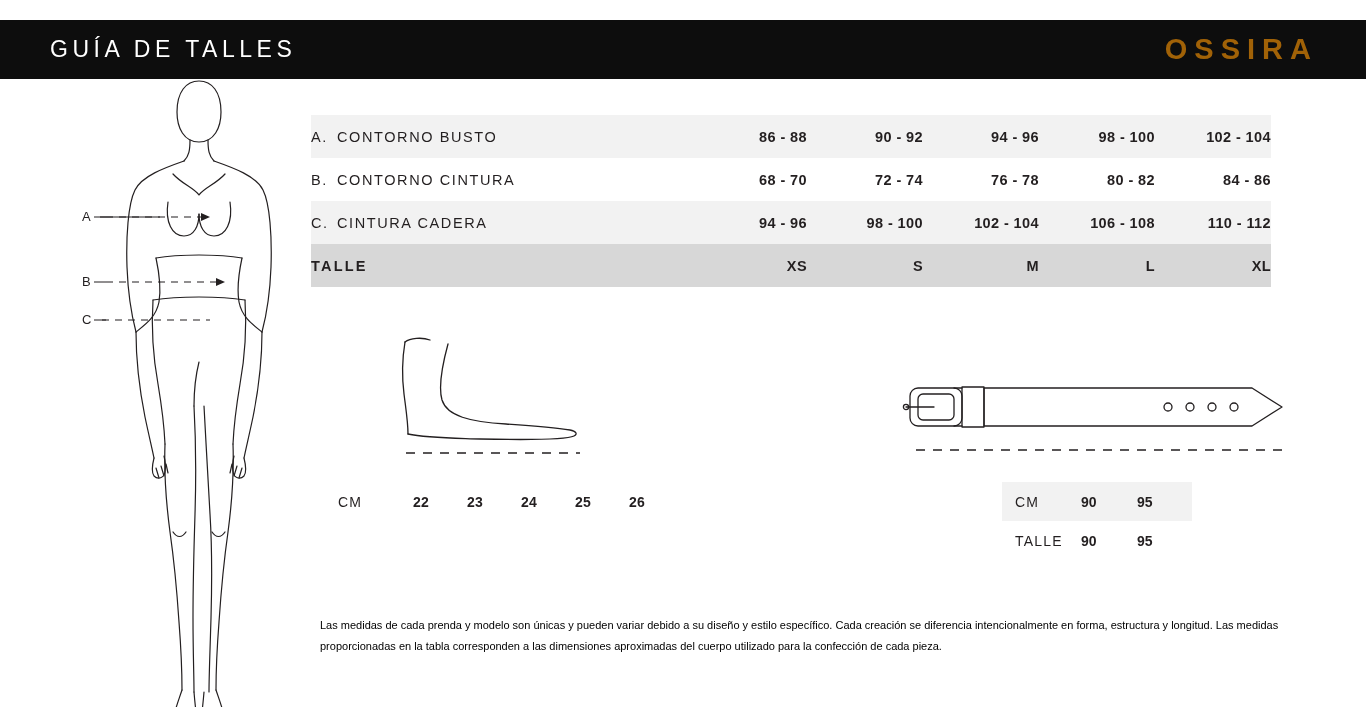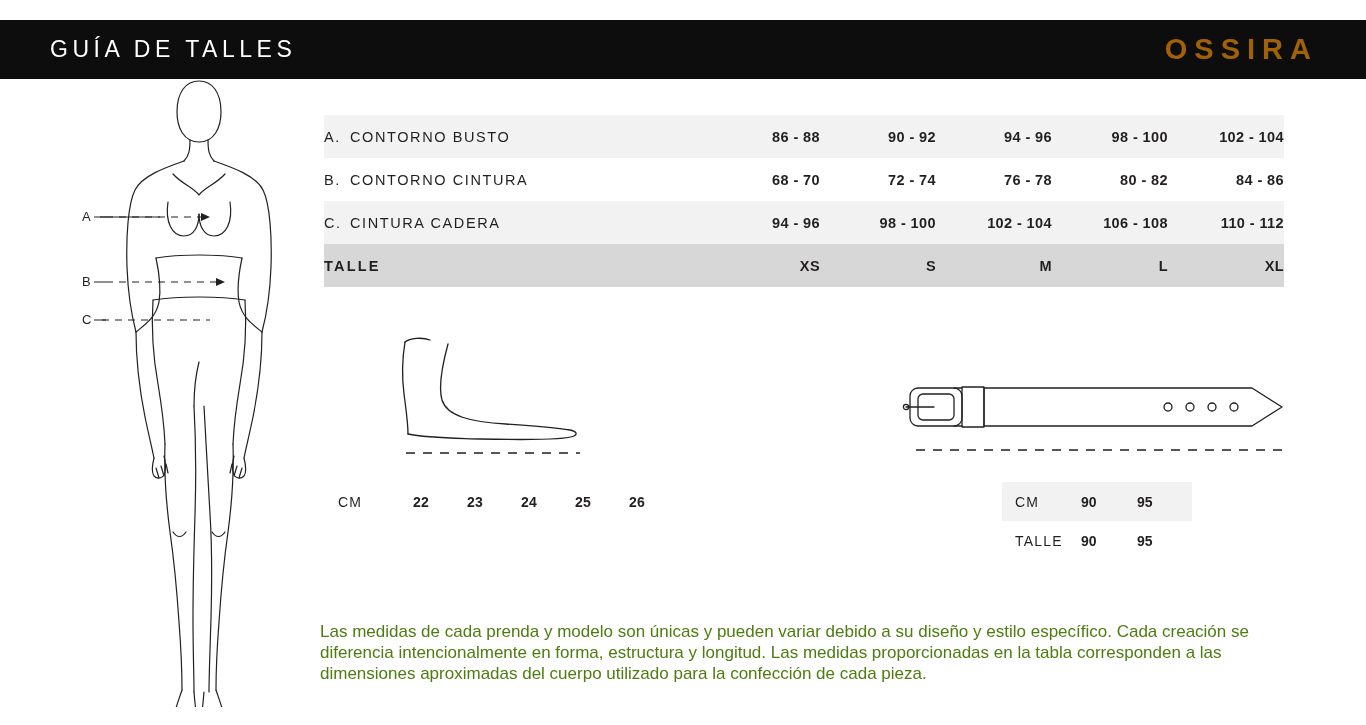--- a/index.html
+++ b/index.html
@@ -44,21 +44,21 @@
   .figure-panel {
     position: absolute;
     left: 60px; top: 62px;
     width: 250px; height: 645px;
   }
   .figure-svg { display: block; }
 
   
   .main-table {
     position: absolute;
-    left: 324px; top: 115px;
+    left: 311px; top: 115px;
     width: 960px;
     border-collapse: collapse;
     table-layout: fixed;
   }
   .main-table td {
     height: 43px;
     padding: 0;
     vertical-align: middle;
     font-size: 14.5px;
   }
@@ -138,23 +138,23 @@
     text-align: left;
     padding-left: 13px;
   }
   .belt-table tr.shaded td { background: #f2f2f2; }
 
   
   .footnote {
     position: absolute;
     left: 320px; top: 604px;
     width: 962px;
-    font-size: 17px;
+    font-size: 11px;
     line-height: 21px;
-    color: #4d7c0f;
+    color: #000000;
   }
 </style>
 </head>
 <body>
 
 <div class="header">
   <div class="header-title">GUÍA DE TALLES</div>
   <div class="brand">OSSIRA</div>
 </div>
 

